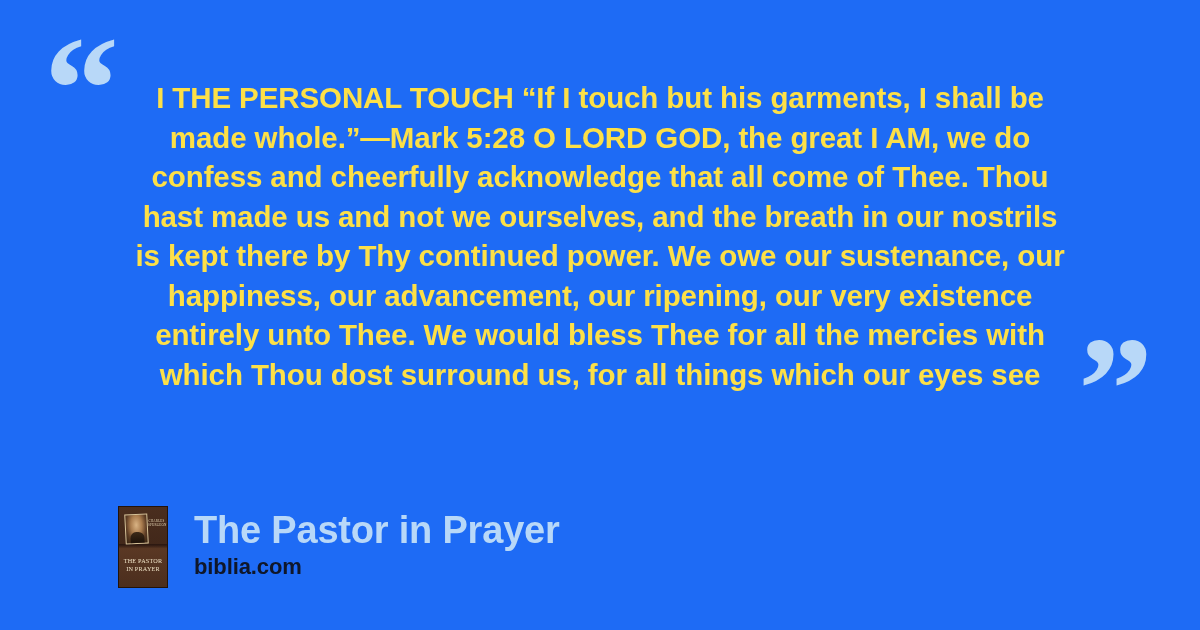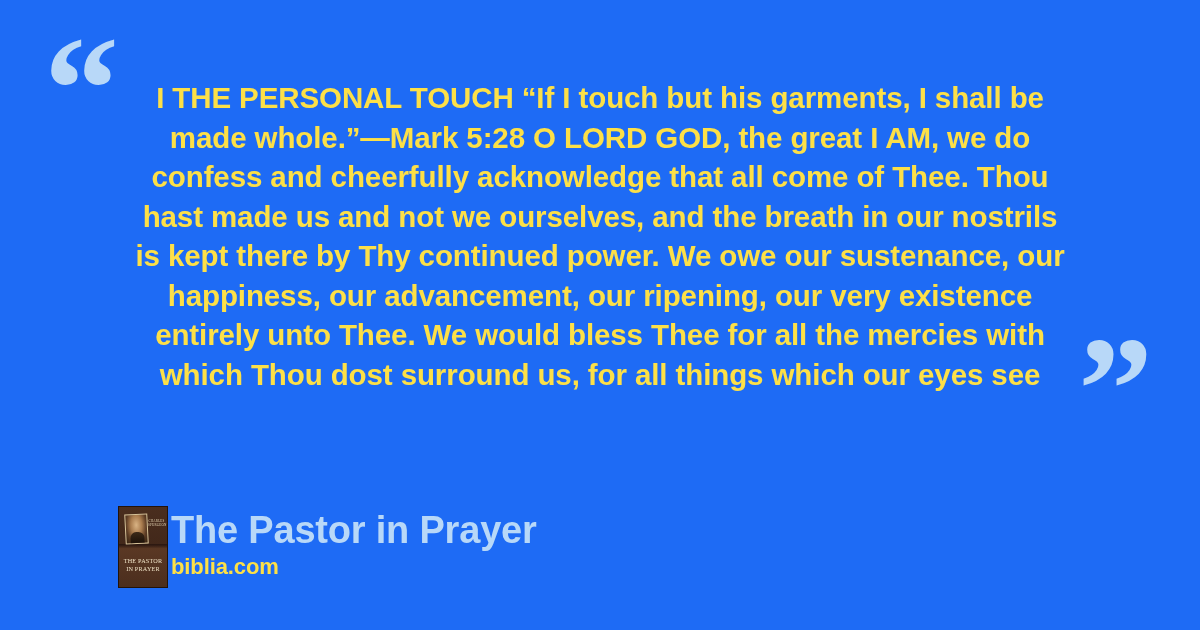--- a/index.html
+++ b/index.html
@@ -62,21 +62,21 @@
     white-space: pre-line;
   }
 
   
   .footer {
     position: absolute;
     left: 118px;
     top: 506px;
     display: flex;
     align-items: flex-start;
-    gap: 3px;
+    gap: 26px;
   }
 
   .book-cover {
     position: relative;
     width: 50px;
     height: 82px;
     background: #3a2317;
     background-image:
       linear-gradient(180deg, #4a2e1e 0%, #42281a 46%, #2a1710 47%, #5a3824 52%, #4b2e1e 100%);
     border: 1px solid #231309;
@@ -141,21 +141,21 @@
     margin: 0;
     color: #b8d8f8;
     font-family: "Liberation Sans", sans-serif;
     font-weight: 700;
     font-size: 38px;
     line-height: 44px;
     letter-spacing: -0.2px;
   }
   .source-site {
     margin: 2px 0 0 0;
-    color: #fde047;
+    color: #0f172a;
     font-family: "Liberation Sans", sans-serif;
     font-weight: 700;
     font-size: 22px;
     line-height: 26px;
     letter-spacing: -0.1px;
   }
 </style>
 </head>
 <body>
 

